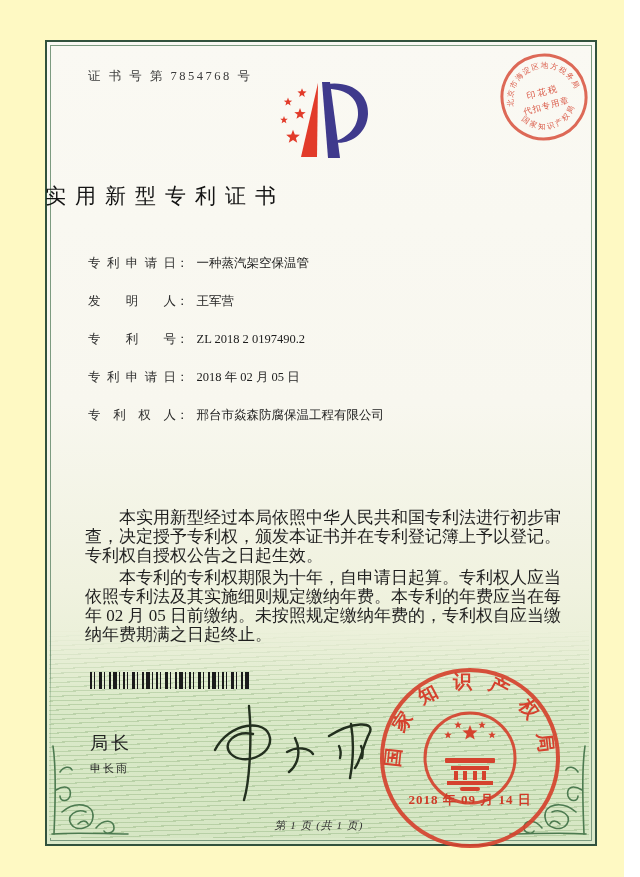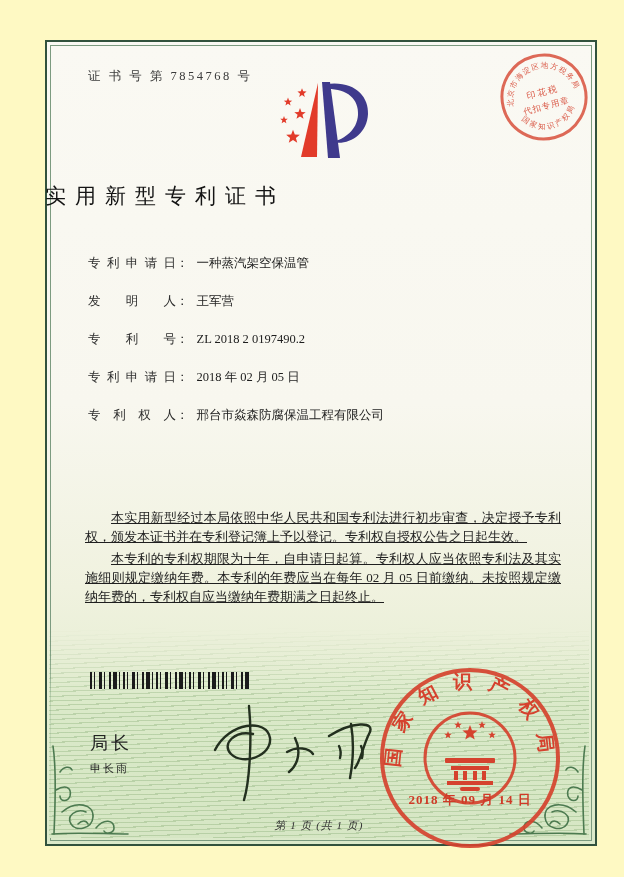--- a/index.html
+++ b/index.html
@@ -25,21 +25,21 @@
   .fields{position:absolute;left:43px;top:215px;right:26px;font-size:12.5px;color:#262626;}
   .frow{line-height:17px;margin-bottom:21px;white-space:nowrap;}
   .frow .flabel{display:inline-block;width:88px;text-align:justify;text-align-last:justify;vertical-align:top;color:#2e2e2e;}
   .frow .colon{display:inline-block;margin-right:8px;color:#2e2e2e;}
   .frow .fvalue{color:#1d1d1d;}
   .frow-addr{margin-bottom:10px;}
   .frow-addr .fvalue{display:inline-block;width:352px;white-space:normal;line-height:17px;vertical-align:top;}
   .grant-row{display:flex;line-height:17px;white-space:nowrap;}
   .grant-left{width:277px;}
   
-  .body-text{position:absolute;left:40px;right:32px;top:468px;font-size:13px;line-height:19px;color:#1f1f1f;text-align:justify;text-decoration:underline;}
+  .body-text{position:absolute;left:40px;right:32px;top:468px;font-size:17px;line-height:19px;color:#1f1f1f;text-align:justify;}
   .body-text p{margin:0 0 3px 0;text-indent:2em;}
   
   .barcode{position:absolute;left:45px;top:632px;width:160px;height:17px;
     background:repeating-linear-gradient(90deg,#1b1b1b 0 2px,transparent 2px 4px,#1b1b1b 4px 5px,transparent 5px 9px,#1b1b1b 9px 12px,transparent 12px 14px,#1b1b1b 14px 15px,transparent 15px 19px,#1b1b1b 19px 21px,transparent 21px 23px,#1b1b1b 23px 27px,transparent 27px 29px,#1b1b1b 29px 30px,transparent 30px 33px);}
   .commissioner-label{position:absolute;left:45px;top:691px;font-size:18px;letter-spacing:3px;color:#222;}
   .commissioner-name{position:absolute;left:45px;top:721px;font-size:11px;letter-spacing:2px;color:#222;}
   .signature{position:absolute;left:148px;top:648px;width:190px;height:135px;}
   .office-stamp{position:absolute;left:330px;top:623px;width:190px;height:190px;}
   .office-stamp .stamp-date{position:absolute;left:0;top:128px;width:100%;text-align:center;font-size:13px;font-weight:bold;color:#cf3a27;letter-spacing:1px;}
   .ornament{position:absolute;width:82px;height:96px;bottom:4px;}

